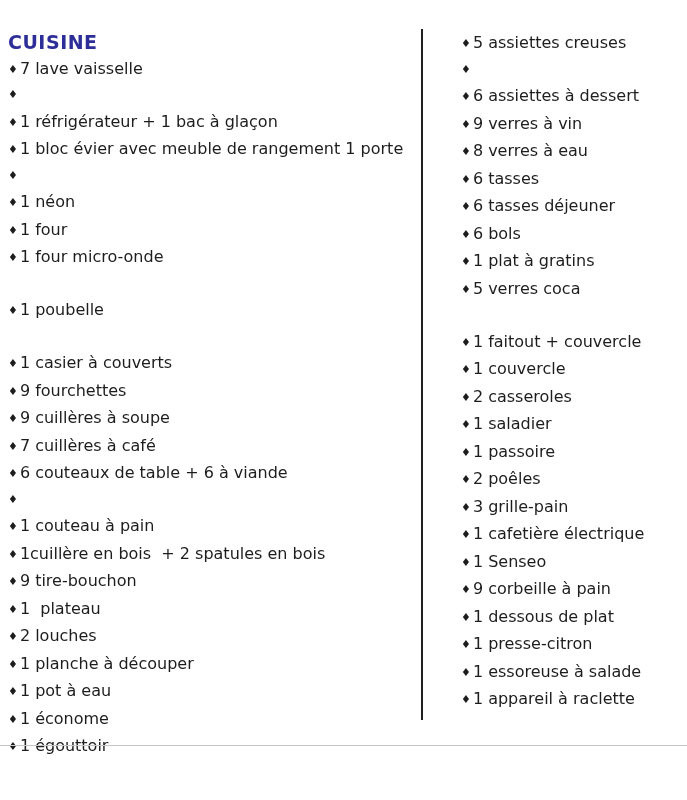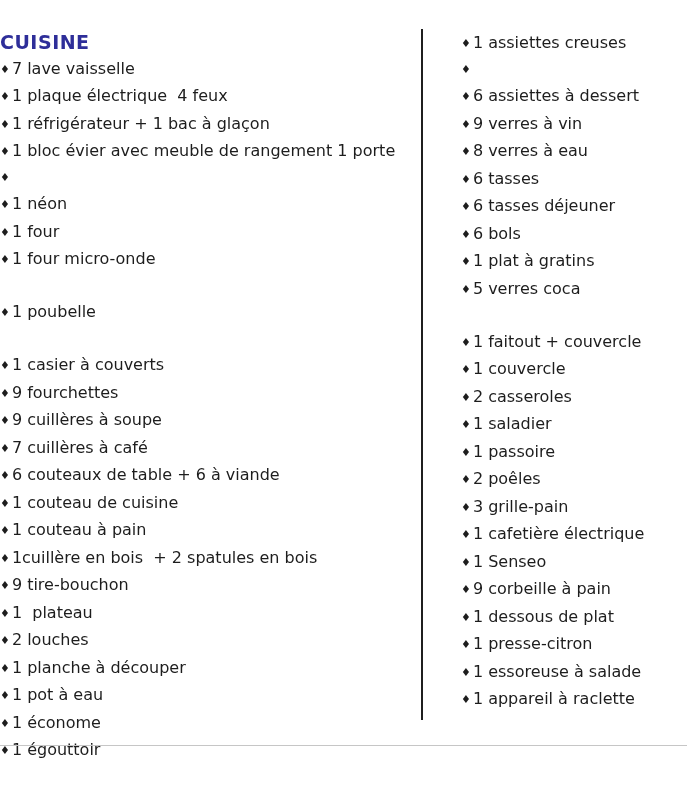--- a/index.html
+++ b/index.html
@@ -7,21 +7,21 @@
     position: relative;
     width: 687px;
     height: 800px;
     background: #ffffff;
     font-family: "DejaVu Sans", sans-serif;
     font-size: 16px;
     color: var(--text-color, #1d1d1d);
     overflow: hidden;
   }
   .col { position: absolute; top: 30px; }
-  .col-left  { left: 0;   width: 410px; }
+  .col-left  { left: 8px;   width: 410px; }
   .col-right { left: 461px; width: 226px; }
   .title {
     font-weight: bold;
     font-size: 19px;
     line-height: 25.5px;
     color: var(--title-color, #2e2e99);
     letter-spacing: 0.5px;
   }
   .group { }
   .group.gap { margin-top: 25.5px; }
@@ -56,55 +56,55 @@
 </style>
 </head>
 <body>
 
 <div class="page">
 
   <div class="col col-left">
     <div class="title">CUISINE</div>
     <div class="group">
         <div class="item"><span class="bullet">♦</span><span class="txt">7 lave vaisselle</span></div>
-        <div class="item"><span class="bullet">♦</span><span class="txt">1 plaque électrique  4 feux</span></div>
+        <div class="item"><span class="bullet">♦</span></div>
         <div class="item"><span class="bullet">♦</span><span class="txt">1 réfrigérateur + 1 bac à glaçon</span></div>
         <div class="item"><span class="bullet">♦</span><span class="txt">1 bloc évier avec meuble de rangement 1 porte</span></div>
         <div class="item"><span class="bullet">♦</span></div>
         <div class="item"><span class="bullet">♦</span><span class="txt">1 néon</span></div>
         <div class="item"><span class="bullet">♦</span><span class="txt">1 four</span></div>
         <div class="item"><span class="bullet">♦</span><span class="txt">1 four micro-onde</span></div>
       </div>
     <div class="group gap">
         <div class="item"><span class="bullet">♦</span><span class="txt">1 poubelle</span></div>
       </div>
     <div class="group gap">
         <div class="item"><span class="bullet">♦</span><span class="txt">1 casier à couverts</span></div>
         <div class="item"><span class="bullet">♦</span><span class="txt">9 fourchettes</span></div>
         <div class="item"><span class="bullet">♦</span><span class="txt">9 cuillères à soupe</span></div>
         <div class="item"><span class="bullet">♦</span><span class="txt">7 cuillères à café</span></div>
         <div class="item"><span class="bullet">♦</span><span class="txt">6 couteaux de table + 6 à viande</span></div>
-        <div class="item"><span class="bullet">♦</span><span class="txt">1 couteau de cuisine</span></div>
+        <div class="item"><span class="bullet">♦</span></div>
         <div class="item"><span class="bullet">♦</span><span class="txt">1 couteau à pain</span></div>
         <div class="item"><span class="bullet">♦</span><span class="txt">1cuillère en bois  + 2 spatules en bois</span></div>
         <div class="item"><span class="bullet">♦</span><span class="txt">9 tire-bouchon</span></div>
         <div class="item"><span class="bullet">♦</span><span class="txt">1  plateau</span></div>
         <div class="item"><span class="bullet">♦</span><span class="txt">2 louches</span></div>
         <div class="item"><span class="bullet">♦</span><span class="txt">1 planche à découper</span></div>
         <div class="item"><span class="bullet">♦</span><span class="txt">1 pot à eau</span></div>
         <div class="item"><span class="bullet">♦</span><span class="txt">1 économe</span></div>
         <div class="item"><span class="bullet">♦</span><span class="txt">1 égouttoir</span></div>
       </div>
   </div>
 
   <div class="divider"></div>
 
   <div class="col col-right">
     <div class="group">
-        <div class="item"><span class="bullet">♦</span><span class="txt">1 assiettes creuses</span></div>
+        <div class="item"><span class="bullet">♦</span><span class="txt">5 assiettes creuses</span></div>
         <div class="item"><span class="bullet">♦</span></div>
         <div class="item"><span class="bullet">♦</span><span class="txt">6 assiettes à dessert</span></div>
         <div class="item"><span class="bullet">♦</span><span class="txt">9 verres à vin</span></div>
         <div class="item"><span class="bullet">♦</span><span class="txt">8 verres à eau</span></div>
         <div class="item"><span class="bullet">♦</span><span class="txt">6 tasses</span></div>
         <div class="item"><span class="bullet">♦</span><span class="txt">6 tasses déjeuner</span></div>
         <div class="item"><span class="bullet">♦</span><span class="txt">6 bols</span></div>
         <div class="item"><span class="bullet">♦</span><span class="txt">1 plat à gratins</span></div>
         <div class="item"><span class="bullet">♦</span><span class="txt">5 verres coca</span></div>
       </div>

